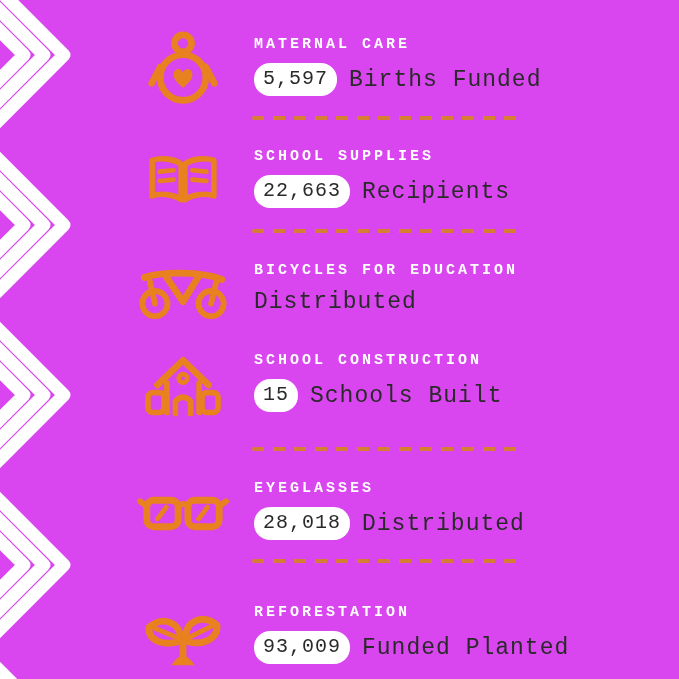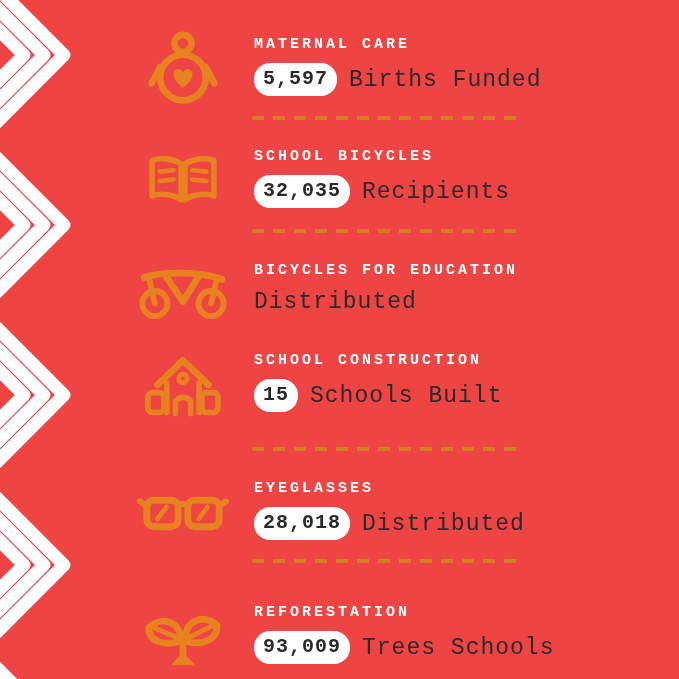--- a/index.html
+++ b/index.html
@@ -3,21 +3,21 @@
 <meta charset="utf-8">
 <style>
   * { margin: 0; padding: 0; box-sizing: border-box; }
   html, body { width: 679px; height: 679px; }
   body { font-family: "Liberation Mono", "DejaVu Sans Mono", monospace; }
 
   .canvas {
     position: relative;
     width: 679px;
     height: 679px;
-    background: #ef4444;
+    background: #d946ef;
     overflow: hidden;
   }
 
   .pattern-strip {
     position: absolute;
     left: 0; top: 0;
     width: 74px; height: 679px;
   }
 
   .item {
@@ -45,21 +45,21 @@
     font-size: 15px;
     letter-spacing: 3px;
     line-height: 18px;
     margin-bottom: 9px;
     white-space: nowrap;
   }
   .value-row { display: flex; align-items: center; gap: 12px; }
   .value-badge {
     background: #FFFFFF;
     color: #2A2A2A;
-    font-weight: 700;
+    font-weight: 400;
     font-size: 20px;
     line-height: 1;
     padding: 6px 9px 7px 9px;
     border-radius: 16px;
     letter-spacing: 1px;
     white-space: nowrap;
   }
   .value-label {
     color: #2A2A2A;
     font-size: 23px;
@@ -140,23 +140,23 @@
         </g>
         <g class="orange-stroke" stroke-width="5">
           <path d="M17 21 L32 19.5"></path>
           <path d="M17 31 L32 29.5"></path>
           <path d="M52 19.5 L67 21"></path>
           <path d="M52 29.5 L67 31"></path>
         </g>
       </svg>
     </div>
     <div class="text-col">
-      <div class="item-title">SCHOOL BICYCLES</div>
-      <div class="value-row">
-        <span class="value-badge">32,035</span>
+      <div class="item-title">SCHOOL SUPPLIES</div>
+      <div class="value-row">
+        <span class="value-badge">22,663</span>
         <span class="value-label">Recipients</span>
       </div>
     </div>
   </div>
 
   <div class="dashed-separator" style="top:229px"></div>
 
   <div class="item" style="top:258px">
     <div class="icon-box">
       <svg width="90" height="60" viewBox="0 0 92 62">
@@ -248,18 +248,18 @@
           <path d="M15 27 L39 37"></path>
           <path d="M73 25 L49 37"></path>
         </g>
         <path class="orange-fill" d="M32 65 Q44 46 56 65 Z"></path>
       </svg>
     </div>
     <div class="text-col">
       <div class="item-title">REFORESTATION</div>
       <div class="value-row">
         <span class="value-badge">93,009</span>
-        <span class="value-label">Trees Schools</span>
+        <span class="value-label">Funded Planted</span>
       </div>
     </div>
   </div>
 
 </div>
 
 </body></html>

